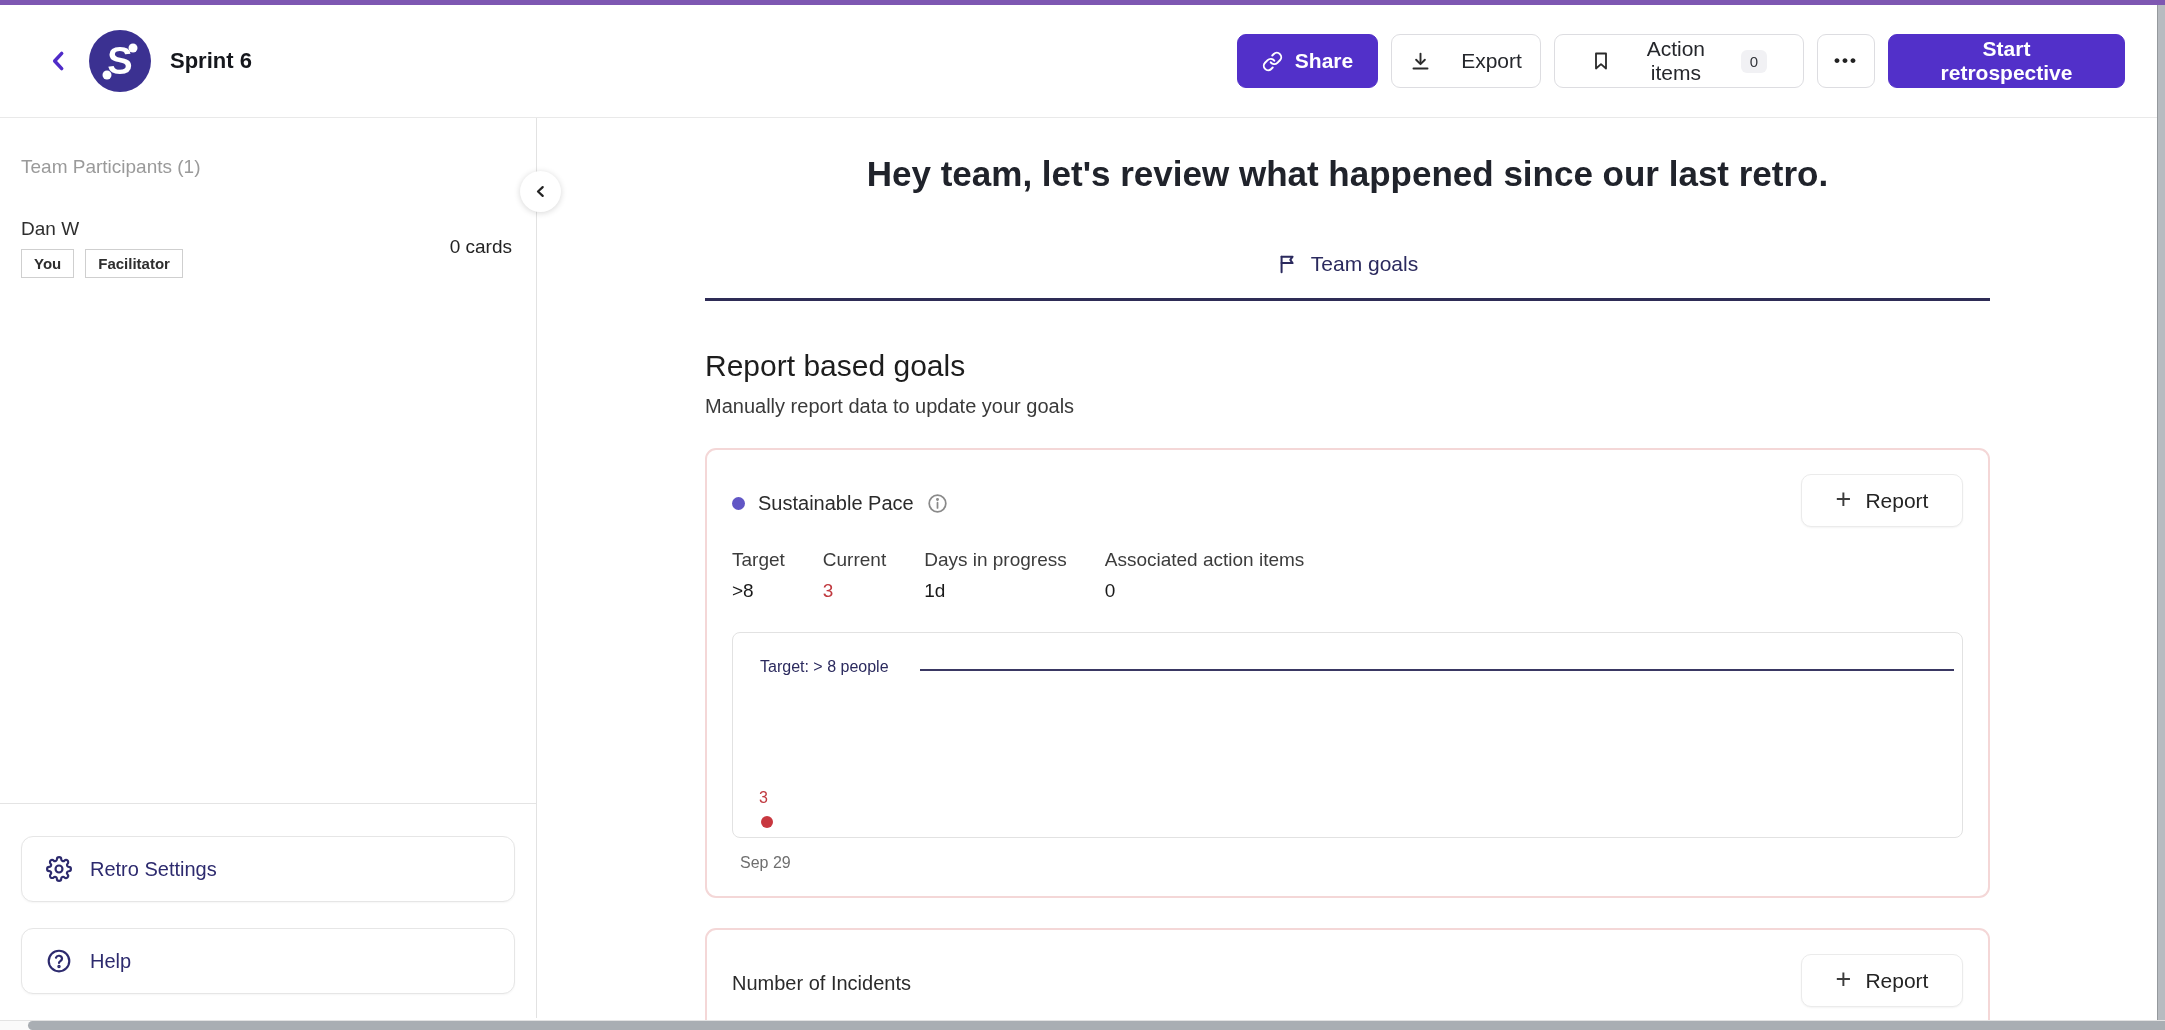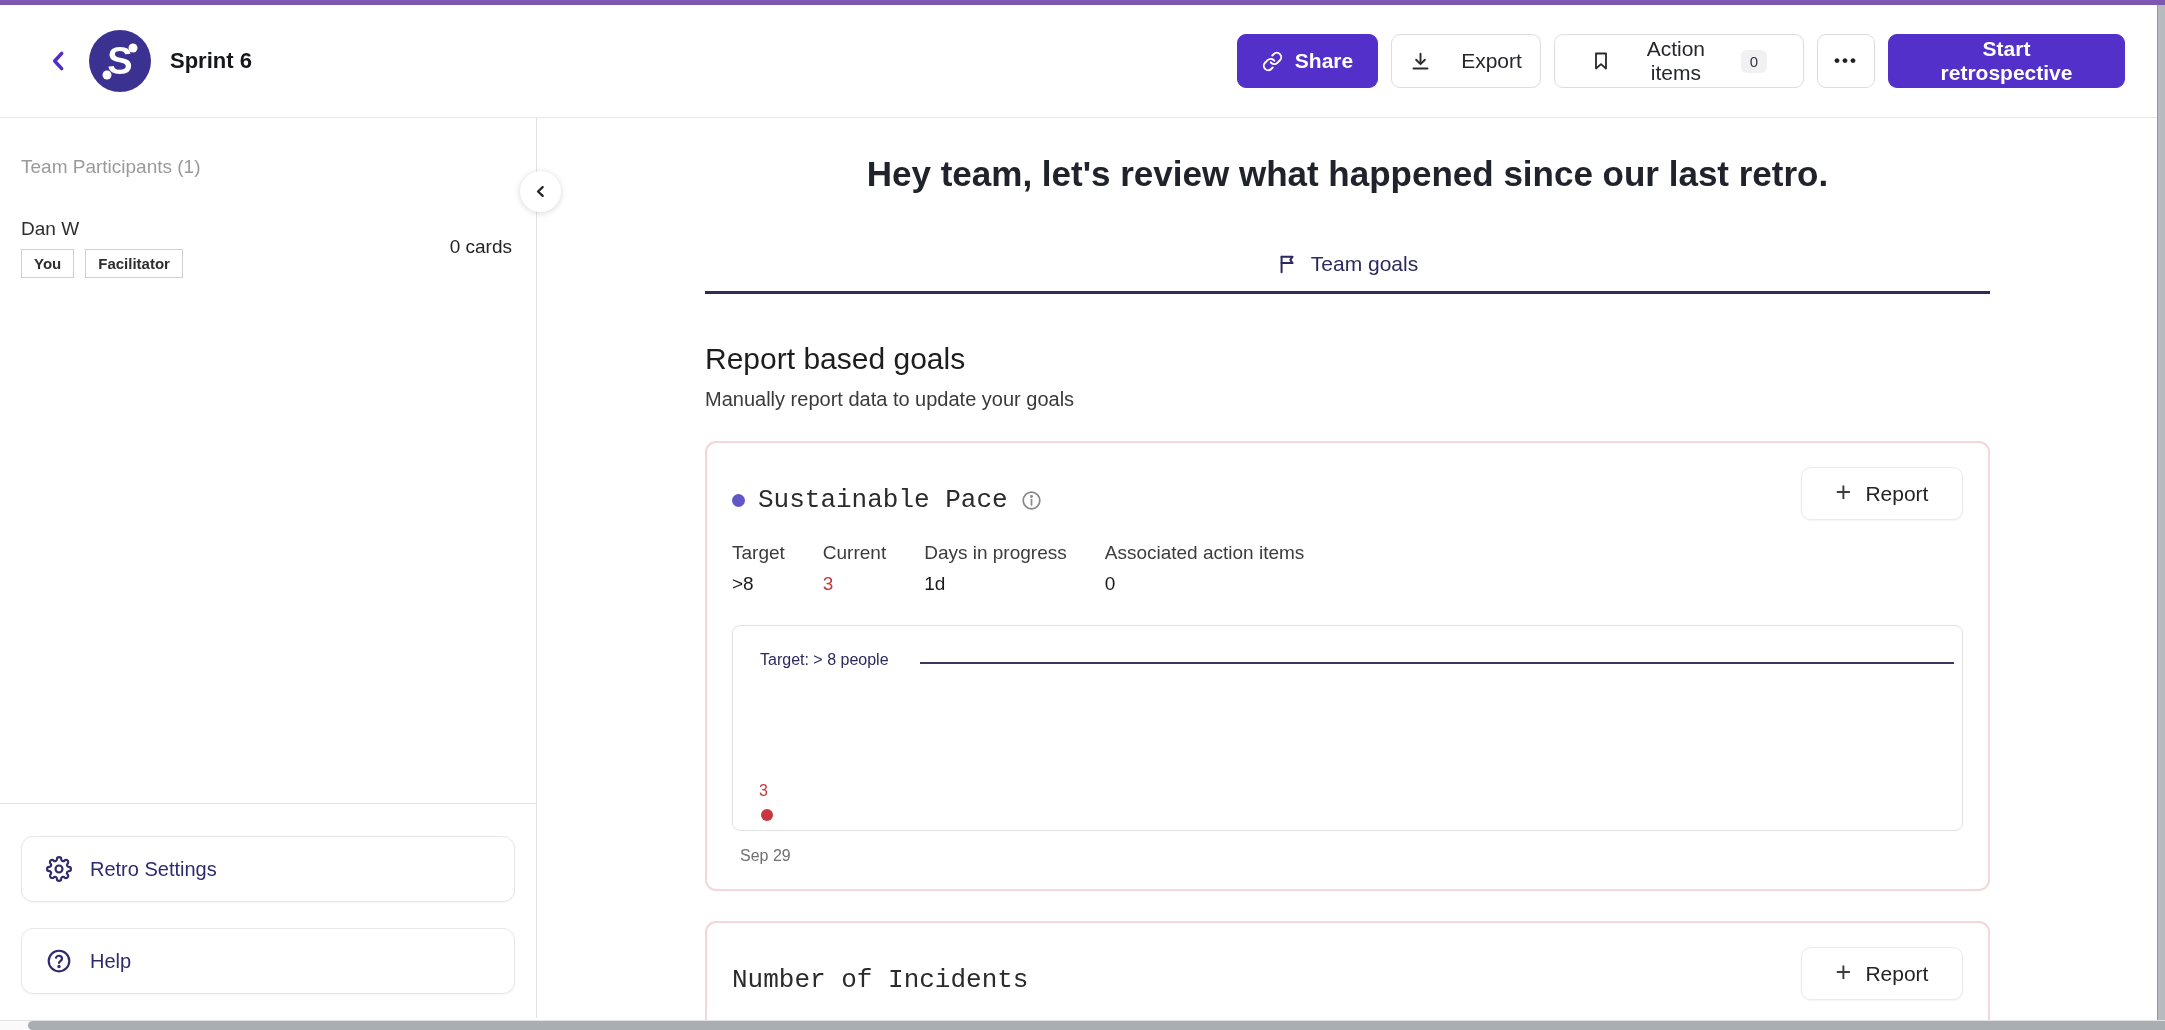--- a/index.html
+++ b/index.html
@@ -45,33 +45,33 @@
     padding:0 24px; font-size:20px; color:#2d2a6e; cursor:pointer; font-family:inherit; }
   .collapse-btn { position:absolute; left:520px; top:171px; width:41px; height:41px; border-radius:50%;
     background:#fff; border:none; box-shadow:0 1px 6px rgba(0,0,0,0.16); z-index:30; cursor:pointer;
     display:flex; align-items:center; justify-content:center; }
 
   
   .main { position:absolute; top:118px; left:538px; right:8px; bottom:0; background:#fff; overflow:hidden; }
   .main-col { width:1285px; margin:0 auto; }
   .hero-heading { margin-top:36px; text-align:center; font-size:35px; font-weight:bold; color:#20232b; }
   .tabbar { margin-top:58px; border-bottom:3px solid #2e2c56; display:flex; justify-content:center;
-    padding-bottom:15px; }
+    padding-bottom:22px; }
   .tab { display:flex; align-items:center; gap:12px; cursor:pointer; }
   .tab-label { font-size:21px; color:#2b2a5e; }
   .section-title { margin-top:48px; font-size:30px; font-weight:normal; color:#1d1d1d; }
   .section-subtitle { margin-top:12px; font-size:20px; color:#3a3a3a; }
 
   .goal-card { margin-top:30px; border:2px solid #f4d7d7; border-radius:11px; background:#fff;
     padding:24px 25px; position:relative; }
   .goal-head { display:flex; justify-content:space-between; align-items:flex-start; }
   .goal-title-wrap { display:flex; align-items:center; gap:13px; margin-top:18px; }
   .goal-dot { width:13px; height:13px; border-radius:50%; }
   .goal-1-dot { background:#6156c5; }
-  .goal-title { font-size:26px; color:#2b2b2b;font-family:Liberation Mono, monospace; }
+  .goal-title { font-size:20px; color:#2b2b2b; }
   .report-btn { width:162px; height:53px; border:1px solid #ebebeb; border-radius:10px; background:#fff;
     box-shadow:0 1px 2px rgba(0,0,0,0.05); display:flex; align-items:center; justify-content:center;
     gap:14px; font-size:21px; color:#242424; cursor:pointer; font-family:inherit; }
   .plus-glyph { font-size:27px; color:#3c3c3c; line-height:1; margin-top:-3px; }
 
   .stats-row { display:flex; gap:38px; margin-top:22px; }
   .stat-label { font-size:19px; color:#3c3c3c; }
   .stat-value { font-size:19px; color:#191919; margin-top:9px; }
   .stat-value.red { color:#c0393f; }
 

